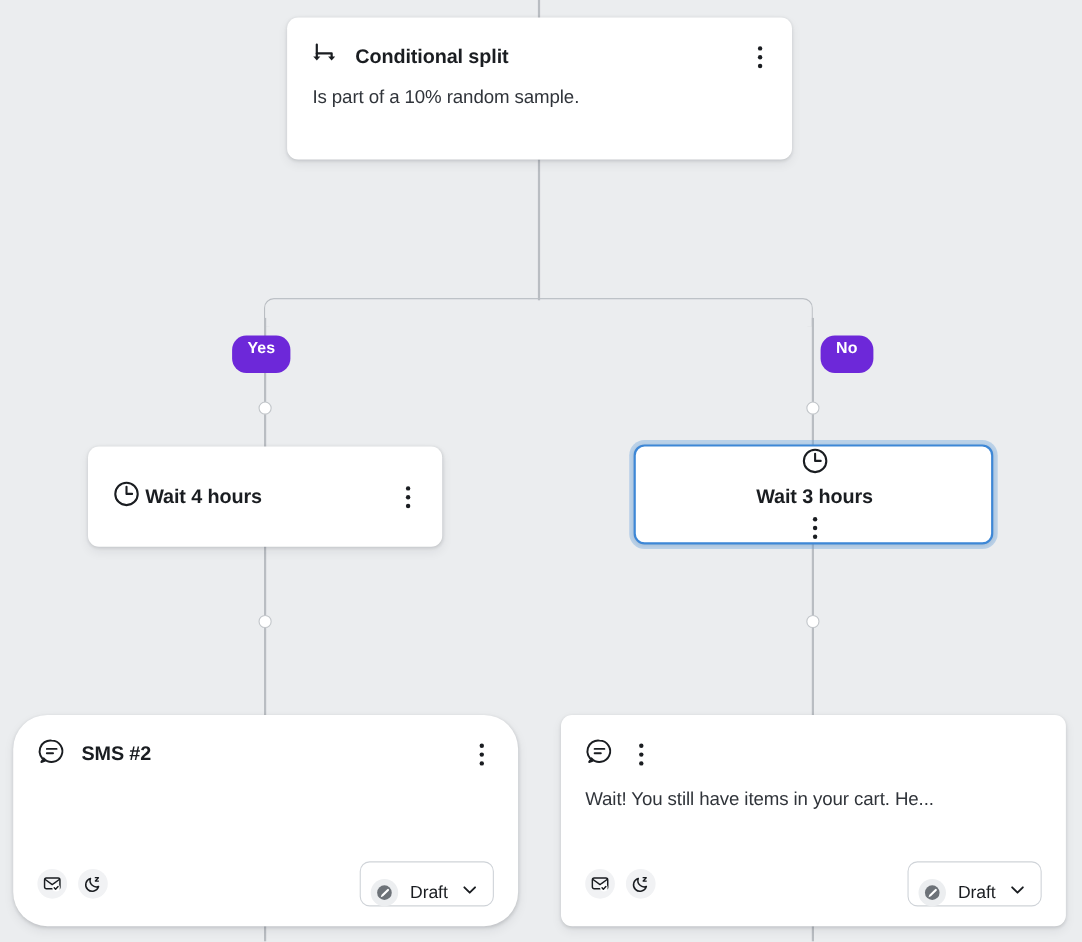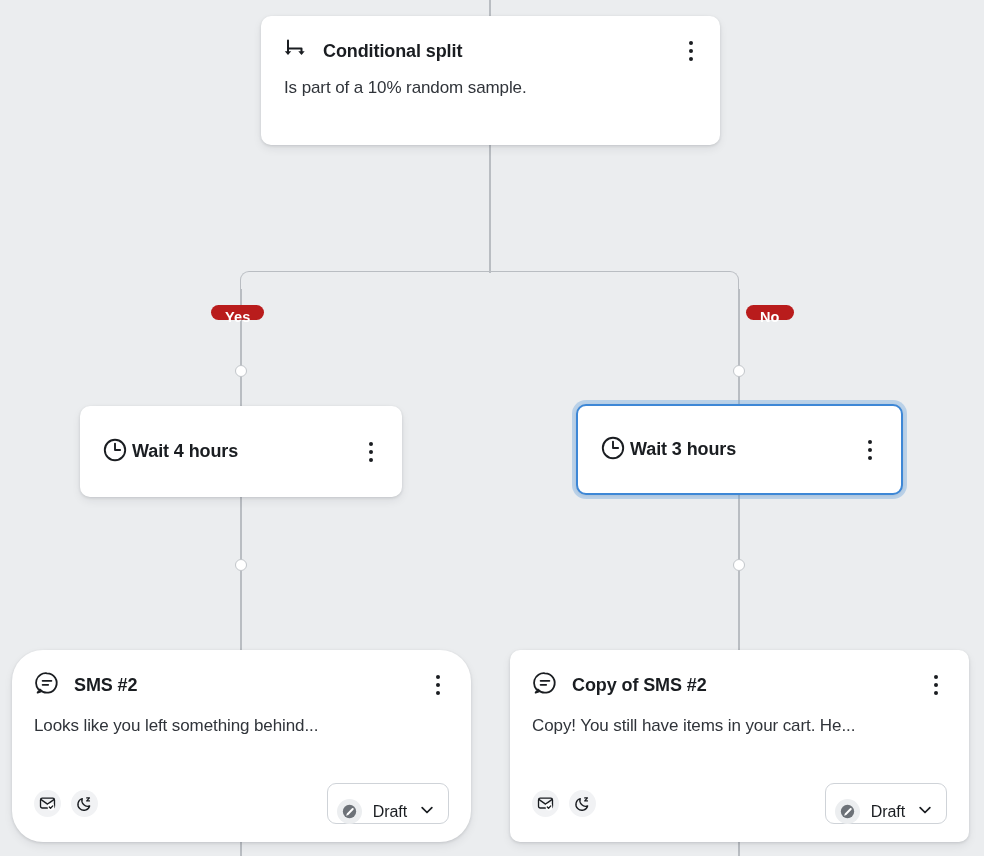--- a/index.html
+++ b/index.html
@@ -52,24 +52,24 @@
     height: 12px;
     border-radius: 50%;
     background: #ffffff;
     border: 1.6px solid #c2c6ca;
     z-index: 3;
   }
 
   
   .branch-pill {
     position: absolute;
-    height: 15px;
+    height: 34px;
     padding: 0 14px;
     border-radius: 13px;
-    background: #b91c1c;
+    background: #6d28d9;
     color: #ffffff;
     font-size: 14.5px;
     font-weight: 600;
     line-height: 25px;
     text-align: center;
     z-index: 4;
     white-space: nowrap;
     letter-spacing: .1px;
   }
 
@@ -78,20 +78,21 @@
     position: absolute;
     background: #ffffff;
     border-radius: 10px;
     box-shadow: 0 1px 3px rgba(22,29,37,0.14), 0 4px 10px rgba(22,29,37,0.07);
     z-index: 5;
   }
   .card.selected {
     border: 2px solid #3d87d6;
     box-shadow: 0 0 0 4px rgba(106,163,221,0.38),
                 0 1px 3px rgba(22,29,37,0.12);
+    flex-direction: column;
   }
 
   .card-head {
     display: flex;
     align-items: center;
     gap: 14px;
   }
 
   .card-title {
     font-size: 18px;
@@ -302,21 +303,20 @@
         </svg>
       </span>
       <span class="card-title">SMS #2</span>
       <span class="kebab">
         <i></i>
           <i></i>
           <i></i>
       </span>
     </div>
 
-    <div class="card-body-text">Looks like you left something behind...</div>
 
     <div class="card-footer">
       <span class="meta-icon">
         <svg width="17" height="17" viewBox="0 0 18 18" fill="none">
           <rect x="1.6" y="3.4" width="14.8" height="10.4" rx="1.8" stroke="#1a1d21" stroke-width="1.4"></rect>
           <path d="M1.9 4.6 9 9.7l7.1-5.1" stroke="#1a1d21" stroke-width="1.4" stroke-linejoin="round"></path>
           <circle cx="12.7" cy="12.7" r="3.6" fill="#ffffff"></circle>
           <path d="M10.9 12.7l1.3 1.4 2.4-2.6" stroke="#1a1d21" stroke-width="1.4" stroke-linecap="round" stroke-linejoin="round"></path>
         </svg>
       </span>
@@ -346,29 +346,28 @@
   </div>
 
   <div class="card card-sms" id="card-sms-copy">
     <div class="card-head">
       <span class="icon">
         <svg width="26" height="26" viewBox="0 0 26 26" fill="none">
           <path d="M13 3.3a9.7 9.7 0 1 1-7.3 16.1l-2.1 3.3 3.6-1.2A9.7 9.7 0 0 1 13 3.3Z" stroke="#1a1d21" stroke-width="1.8" stroke-linejoin="round"></path>
           <path d="M8.6 10.8h8.8M8.6 14.8h5.6" stroke="#1a1d21" stroke-width="1.8" stroke-linecap="round"></path>
         </svg>
       </span>
-      <span class="card-title">Copy of SMS #2</span>
       <span class="kebab">
         <i></i>
           <i></i>
           <i></i>
       </span>
     </div>
 
-    <div class="card-body-text">Copy! You still have items in your cart. He...</div>
+    <div class="card-body-text">Wait! You still have items in your cart. He...</div>
 
     <div class="card-footer">
       <span class="meta-icon">
         <svg width="17" height="17" viewBox="0 0 18 18" fill="none">
           <rect x="1.6" y="3.4" width="14.8" height="10.4" rx="1.8" stroke="#1a1d21" stroke-width="1.4"></rect>
           <path d="M1.9 4.6 9 9.7l7.1-5.1" stroke="#1a1d21" stroke-width="1.4" stroke-linejoin="round"></path>
           <circle cx="12.7" cy="12.7" r="3.6" fill="#ffffff"></circle>
           <path d="M10.9 12.7l1.3 1.4 2.4-2.6" stroke="#1a1d21" stroke-width="1.4" stroke-linecap="round" stroke-linejoin="round"></path>
         </svg>
       </span>

